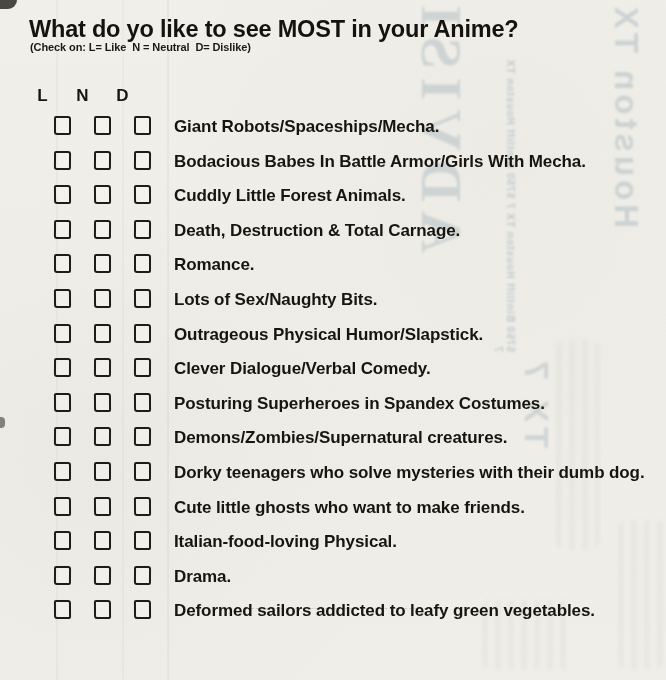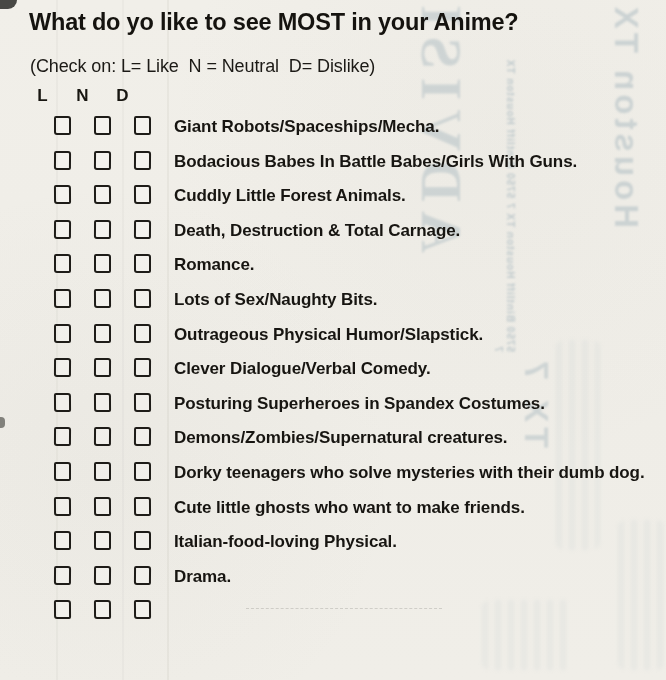--- a/index.html
+++ b/index.html
@@ -74,27 +74,27 @@
   .edge-speck{
     position:absolute;left:0;top:417px;width:5px;height:11px;
     background:#3a3a36;border-radius:0 4px 4px 0;opacity:.6;pointer-events:none;
   }
   .drama-dashes{
     position:absolute;left:246px;top:608px;width:196px;height:0;
     border-top:1.5px dashed rgba(60,60,55,0.18);pointer-events:none;
   }
   
   .title{
-    position:absolute;left:29px;top:9px;
+    position:absolute;left:29px;top:16px;
     font-size:23.5px;font-weight:700;letter-spacing:-0.2px;
     color:#15130f;white-space:pre;
   }
   .subtitle{
-    position:absolute;left:30px;top:56px;
-    font-size:18px;font-weight:400;
+    position:absolute;left:30px;top:41px;
+    font-size:11px;font-weight:700;
     color:#1c1a16;white-space:pre;letter-spacing:-0.1px;
   }
   .colheads{
     position:absolute;left:-4px;top:86px;display:flex;
   }
   .colheads span{
     display:inline-block;width:17px;text-align:center;
     font-size:17px;font-weight:700;color:#181611;
   }
   .colheads .h1{margin-left:38px;}
@@ -154,21 +154,21 @@
     <div class="row">
         <span class="cb c1"></span>
         <span class="cb c2"></span>
         <span class="cb c3"></span>
         <span class="item-label">Giant Robots/Spaceships/Mecha.</span>
       </div>
     <div class="row">
         <span class="cb c1"></span>
         <span class="cb c2"></span>
         <span class="cb c3"></span>
-        <span class="item-label">Bodacious Babes In Battle Babes/Girls With Guns.</span>
+        <span class="item-label">Bodacious Babes In Battle Armor/Girls With Mecha.</span>
       </div>
     <div class="row">
         <span class="cb c1"></span>
         <span class="cb c2"></span>
         <span class="cb c3"></span>
         <span class="item-label">Cuddly Little Forest Animals.</span>
       </div>
     <div class="row">
         <span class="cb c1"></span>
         <span class="cb c2"></span>
@@ -232,16 +232,17 @@
     <div class="row">
         <span class="cb c1"></span>
         <span class="cb c2"></span>
         <span class="cb c3"></span>
         <span class="item-label">Drama.</span>
       </div>
     <div class="row">
         <span class="cb c1"></span>
         <span class="cb c2"></span>
         <span class="cb c3"></span>
+        <span class="item-label">Deformed sailors addicted to leafy green vegetables.</span>
       </div>
   </div>
 
 </div>
 
 </body></html>

